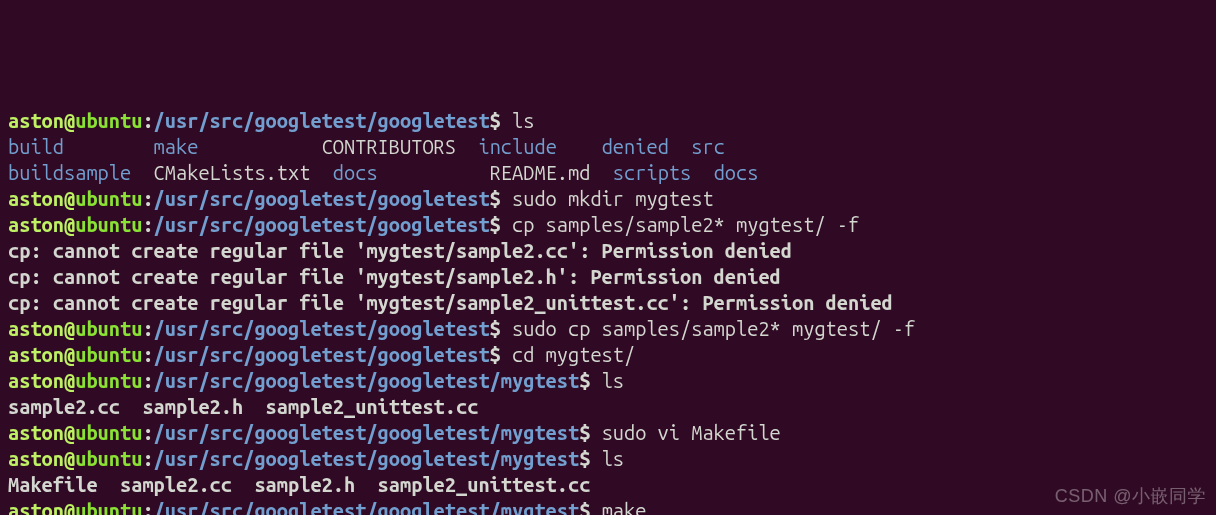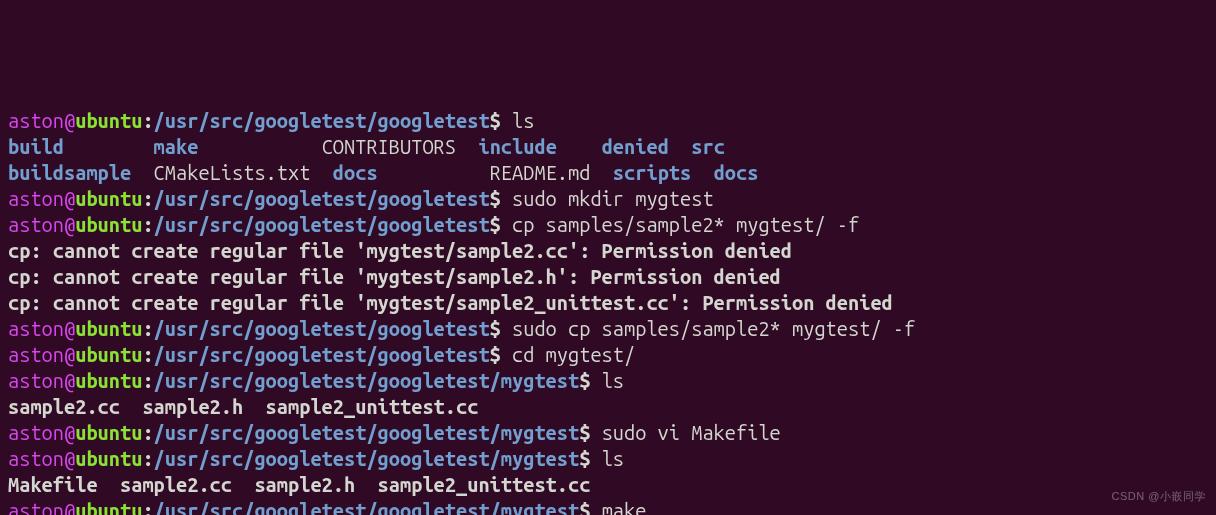--- a/index.html
+++ b/index.html
@@ -10,36 +10,36 @@
     font-family: "Ubuntu Mono", "DejaVu Sans Mono", Consolas, monospace;
     font-size: 20px;
     line-height: 26px;
     width: 1216px;
     height: 515px;
     box-sizing: border-box;
     overflow: hidden;
     white-space: pre;
     position: relative;
   }
-  .user   { color: #d946ef; font-weight: normal; }
+  .user   { color: #bef264; font-weight: bold; }
   .host   { color: #8ae234; font-weight: bold; }
   .colon  { color: #d3d7cf; font-weight: bold; }
   .path   { color: #729fcf; font-weight: bold; }
   .pmt    { color: #d3d7cf; font-weight: bold; }
   .cmd    { color: #d3d7cf; }
   .out    { color: #d3d7cf; font-weight: bold; }
-  .dir    { color: #729fcf; font-weight: bold; }
+  .dir    { color: #729fcf; font-weight: normal; }
   .file   { color: #d3d7cf; }
   .watermark {
     position: absolute;
     right: 10px;
     bottom: 6px;
     color: rgba(255,255,255,0.35);
     font-family: sans-serif;
-    font-size: 11px;
+    font-size: 18px;
     letter-spacing: 0.5px;
   }
 </style>
 </head>
 <body>
 
 
 
 <div><span><span class="user">aston</span><span class="user">@</span><span class="host">ubuntu</span><span class="colon">:</span><span class="path">/usr/src/googletest/googletest</span><span class="pmt">$</span></span> <span class="cmd">ls</span>
 <span><span class="dir">build</span>        <span class="dir">make</span>           <span class="file">CONTRIBUTORS</span>  <span class="dir">include</span>    <span class="dir">denied</span>  <span class="dir">src</span></span>

